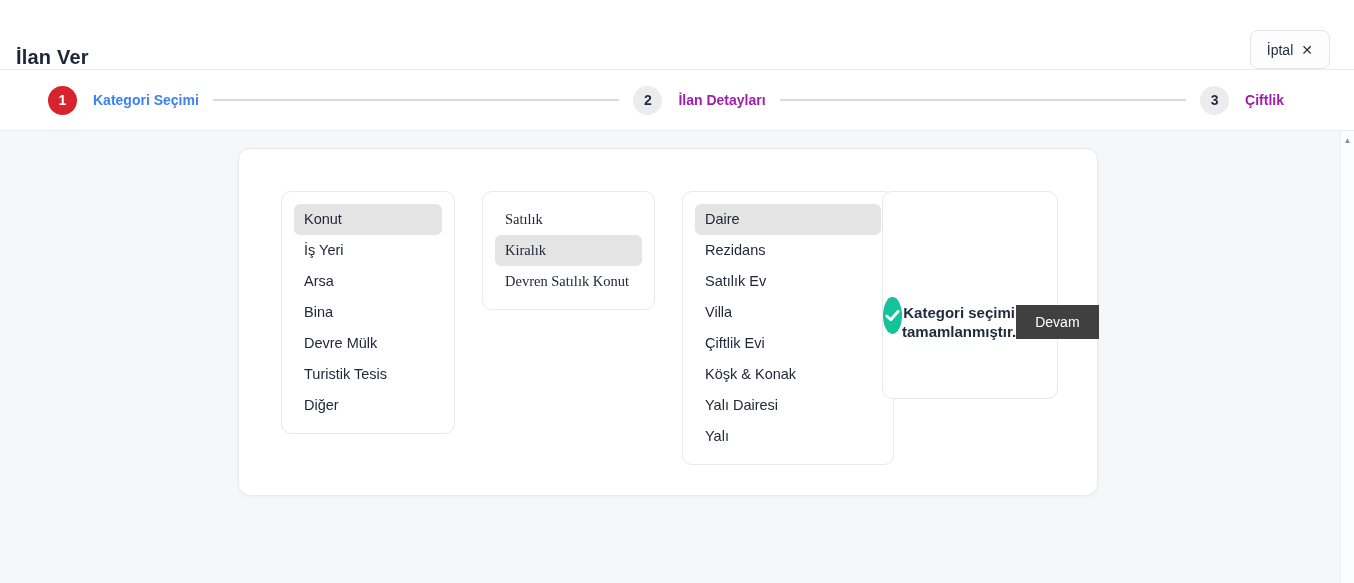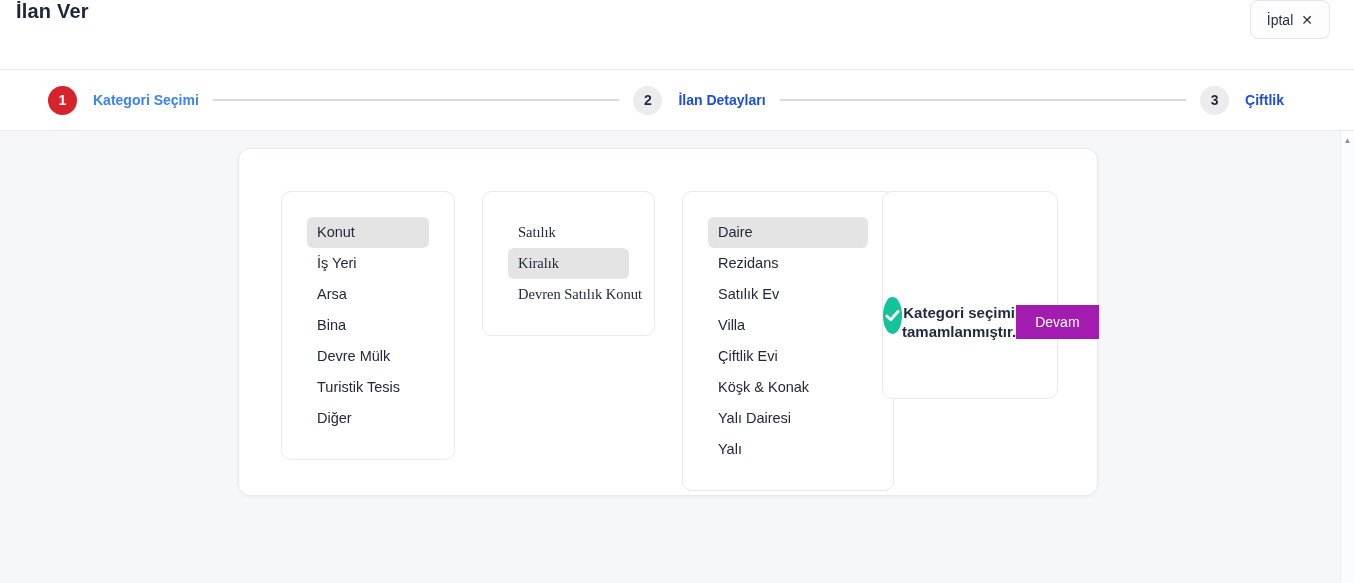--- a/index.html
+++ b/index.html
@@ -9,21 +9,21 @@
     background: #f6f7f9;
     overflow: hidden;
     position: relative;
     color: #1f2b3d;
   }
 
   
   .header {
     position: absolute; left: 0; top: 0; width: 1354px; height: 70px;
     background: #ffffff; border-bottom: 1px solid #e9eaec;
-    display: flex; align-items: flex-start; justify-content: space-between;
+    display: flex; align-items: flex-end; justify-content: space-between;
     padding: 0 24px 0 16px;
   }
   .page-title { font-size: 20px; font-weight: 700; color: #1c2637; letter-spacing: .2px; }
   .cancel-btn {
     display: flex; align-items: center; gap: 8px;
     height: 39px; padding: 0 16px;
     background: #fdfdfe; border: 1px solid #e3e5e9; border-radius: 8px;
     font-size: 14px; color: #1f2b3d; cursor: pointer;
     font-family: inherit;
   }
@@ -37,37 +37,37 @@
     padding: 0 70px 0 48px;
   }
   .step { display: flex; align-items: center; gap: 16px; flex: 0 0 auto; cursor: pointer; }
   .step-circle {
     width: 29px; height: 29px; border-radius: 50%;
     display: flex; align-items: center; justify-content: center;
     font-size: 14px; font-weight: 700;
     background: #ececee; color: #1f2b3d;
   }
   .step.active .step-circle { background: #d7232b; color: #ffffff; }
-  .step-label { font-size: 14px; font-weight: 600; color: #1d4ed8; white-space: nowrap; }
+  .step-label { font-size: 14px; font-weight: 600; color: #a21caf; white-space: nowrap; }
   .step.active .step-label { color: #3b82f6; }
   .step-connector {
     flex: 1 1 auto; height: 0; border-top: 2px solid #d9dadd;
     margin: 0 14px;
   }
 
   
   .main-card {
     position: absolute; left: 238px; top: 148px; width: 860px; height: 348px;
     background: #ffffff; border: 1px solid #e7e9ec; border-radius: 12px;
     box-shadow: 0 1px 3px rgba(20,30,50,.04);
   }
   .cat-column {
     position: absolute; top: 42px;
     background: #ffffff; border: 1px solid #e7e9ec; border-radius: 10px;
-    padding: 25px;
+    padding: 12px;
   }
   .cat-item {
     height: 31px; line-height: 31px;
     padding: 0 10px; border-radius: 6px;
     font-size: 14.5px; color: #22293a;
     white-space: nowrap; cursor: pointer;
   }
   .cat-item.selected { background: #e4e4e5; }
 
   
@@ -82,21 +82,21 @@
     background: #15c39a;
     display: flex; align-items: center; justify-content: center;
   }
   .done-msg {
     margin-top: 16px; width: 146px;
     text-align: center; font-size: 15px; font-weight: 700;
     color: #1f2b3d; line-height: 1.25;
   }
   .continue-btn {
     margin-top: 13px; height: 34px; padding: 8px 19px;
-    background: #a21caf; border: none; border-radius: 0;
+    background: #404040; border: none; border-radius: 0;
     color: #ffffff; font-size: 14px; font-weight: 500; cursor: pointer;
     font-family: inherit;
   }
 
   
   .scrollbar {
     position: absolute; right: 0; top: 131px; width: 14px; height: 452px;
     background: #fbfcfd; border-left: 1px solid #efefef;
   }
   .scroll-up-arrow {

